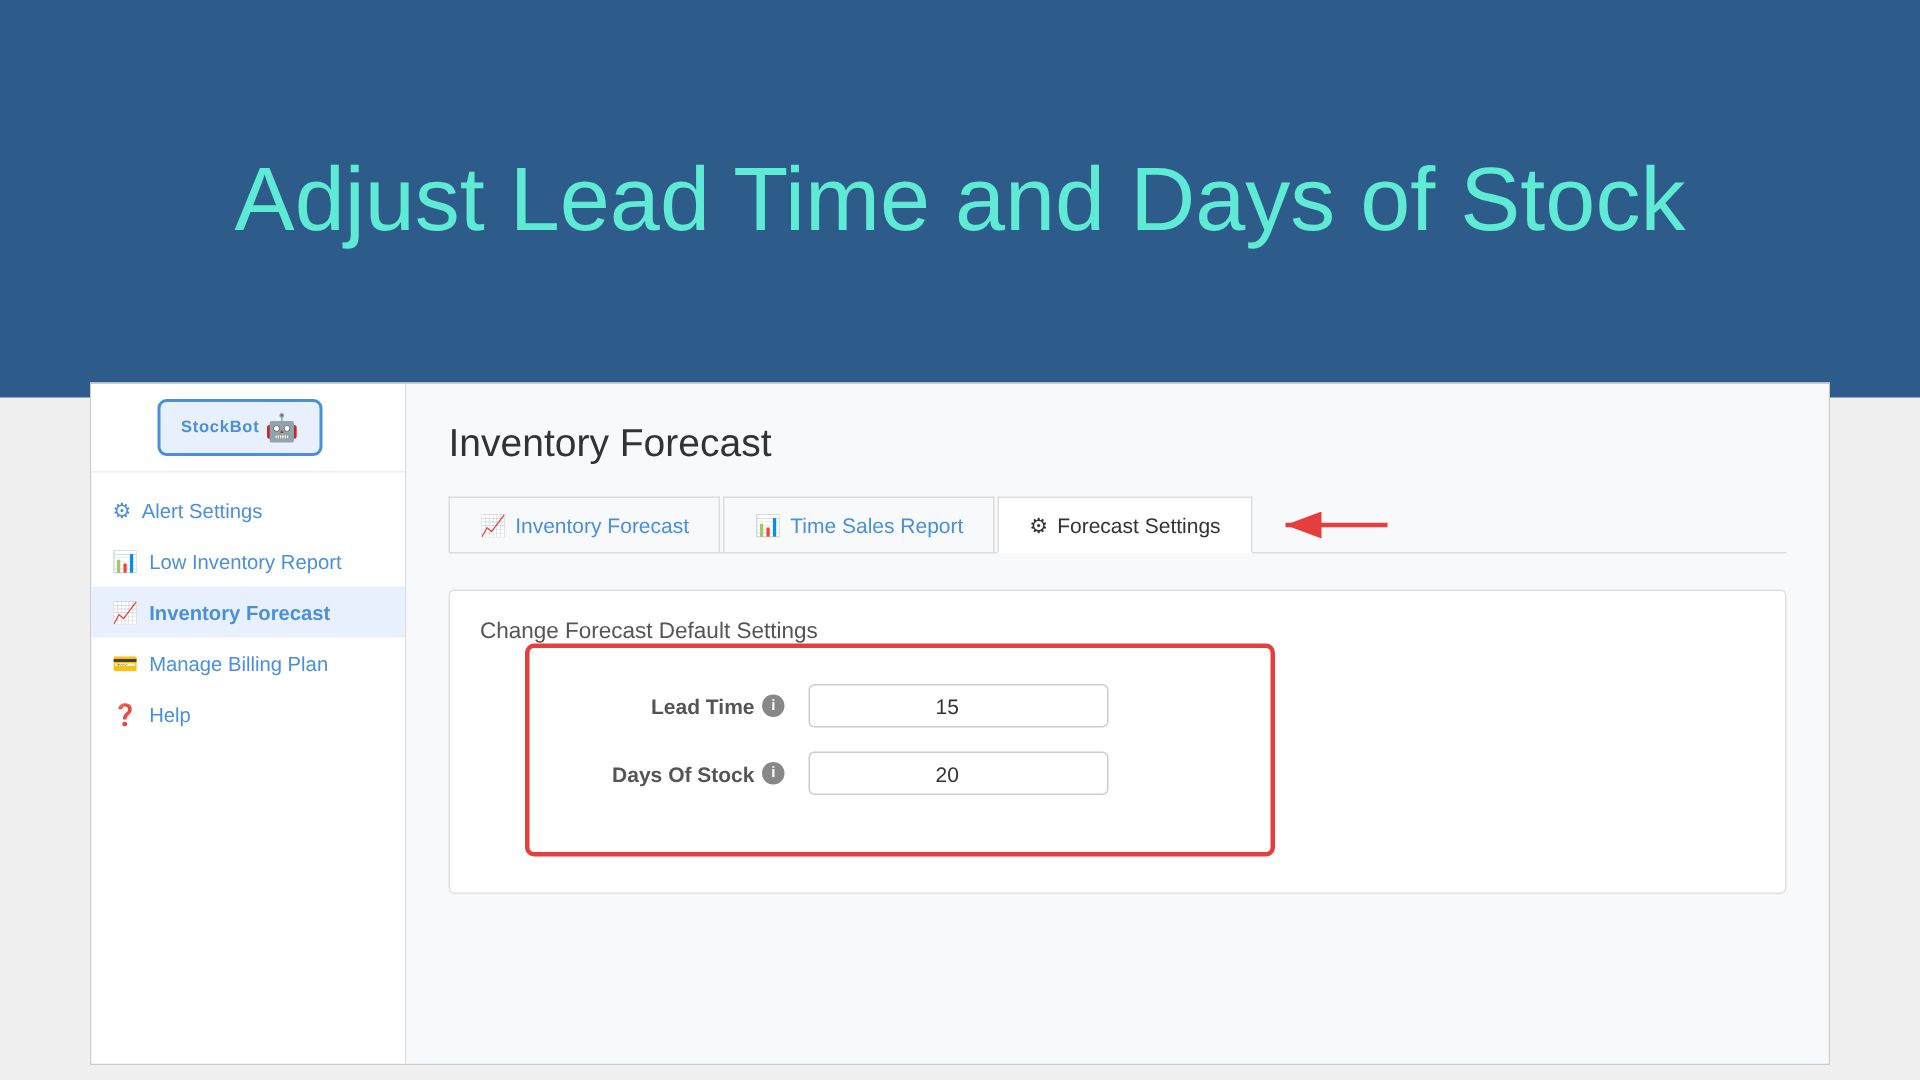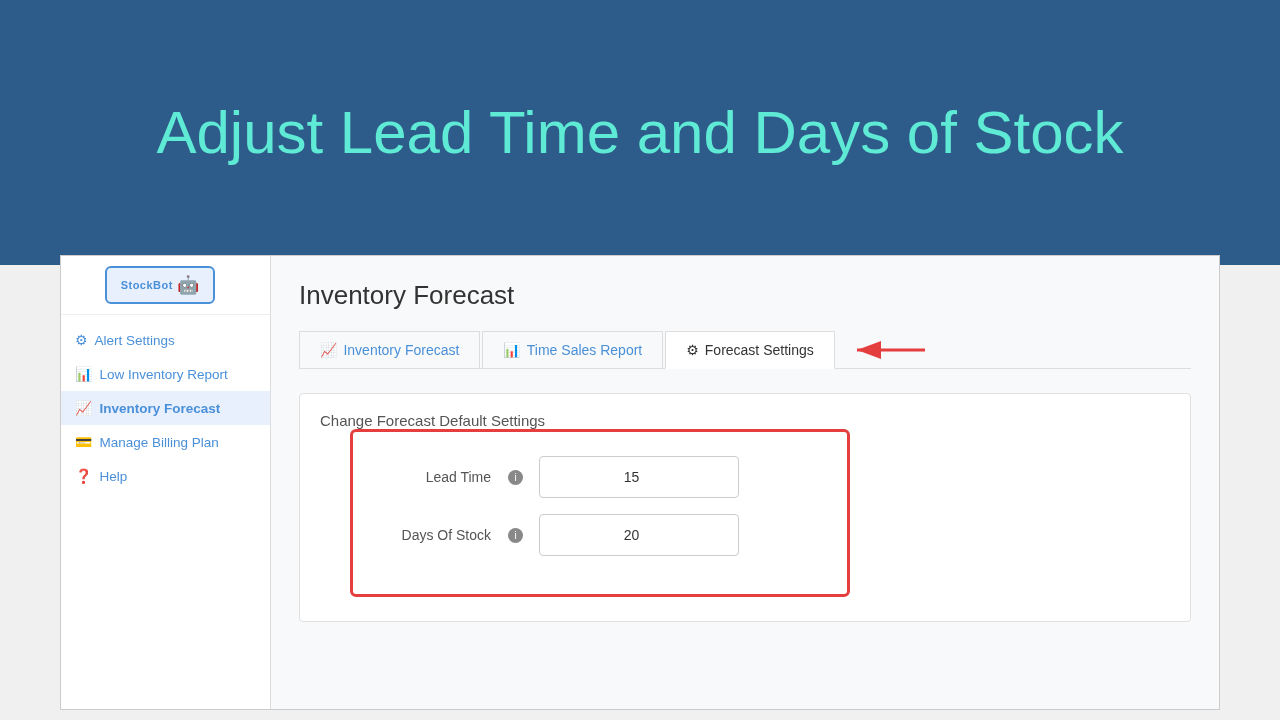--- a/index.html
+++ b/index.html
@@ -172,37 +172,38 @@
       gap: 16px;
     }
     .form-label {
       font-size: 14px;
       color: #555;
       width: 140px;
       text-align: right;
       display: flex;
       align-items: center;
       justify-content: flex-end;
-      gap: 17px;
+      gap: 5px;
+      font-weight: bold;
     }
     .info-icon {
       width: 15px;
       height: 15px;
       border-radius: 50%;
       background: #888;
       color: #fff;
       font-size: 10px;
       display: inline-flex;
       align-items: center;
       justify-content: center;
       cursor: pointer;
     }
     .form-input {
       width: 200px;
-      height: 42px;
+      height: 29px;
       border: 1px solid #ccc;
       border-radius: 4px;
       font-size: 14px;
       text-align: center;
       color: #333;
       padding: 0 10px;
       outline: none;
     }
 
     .save-btn {

